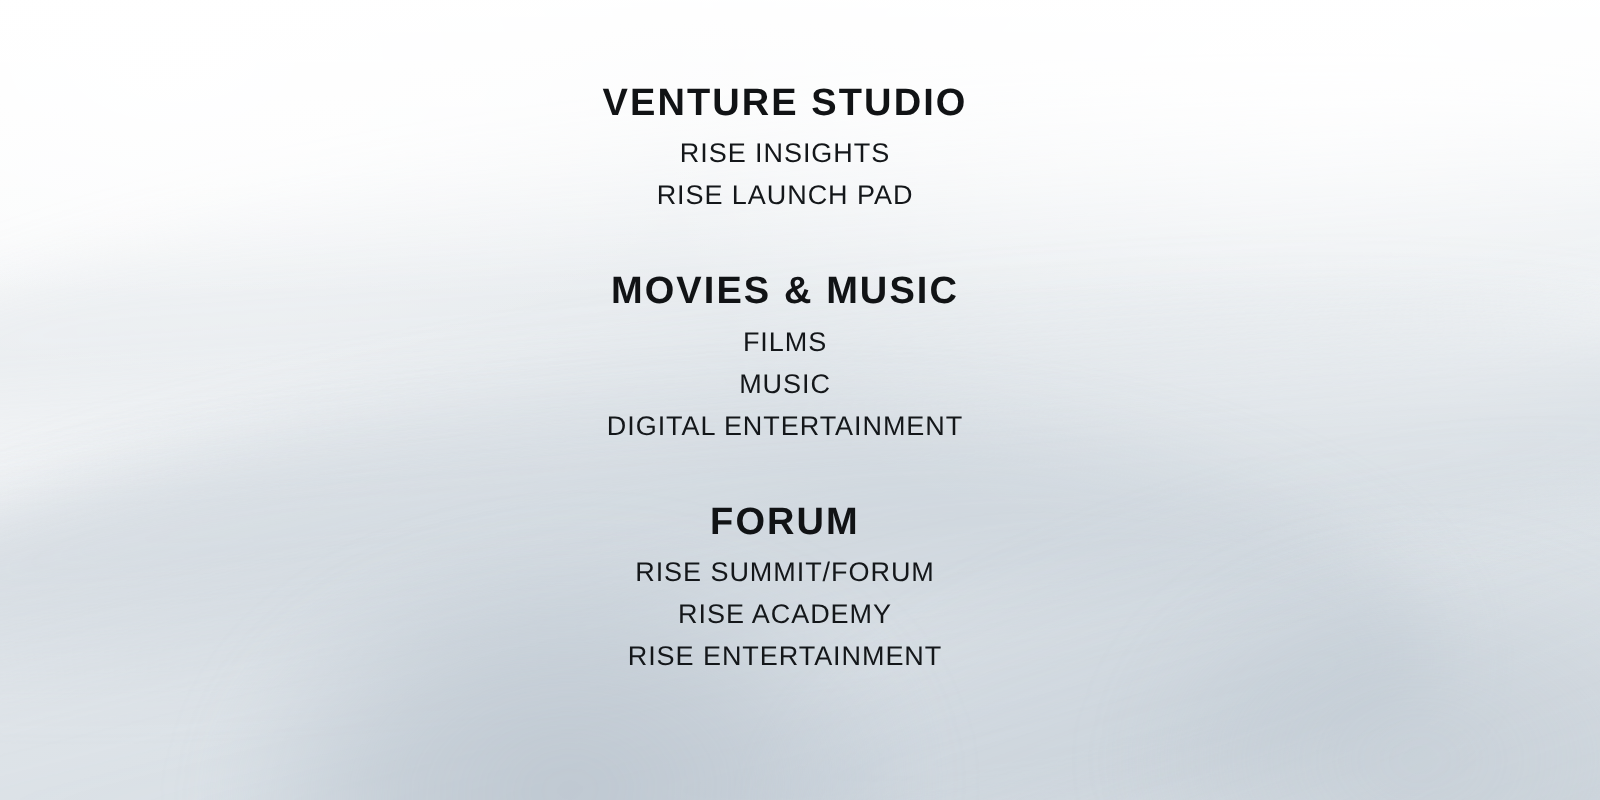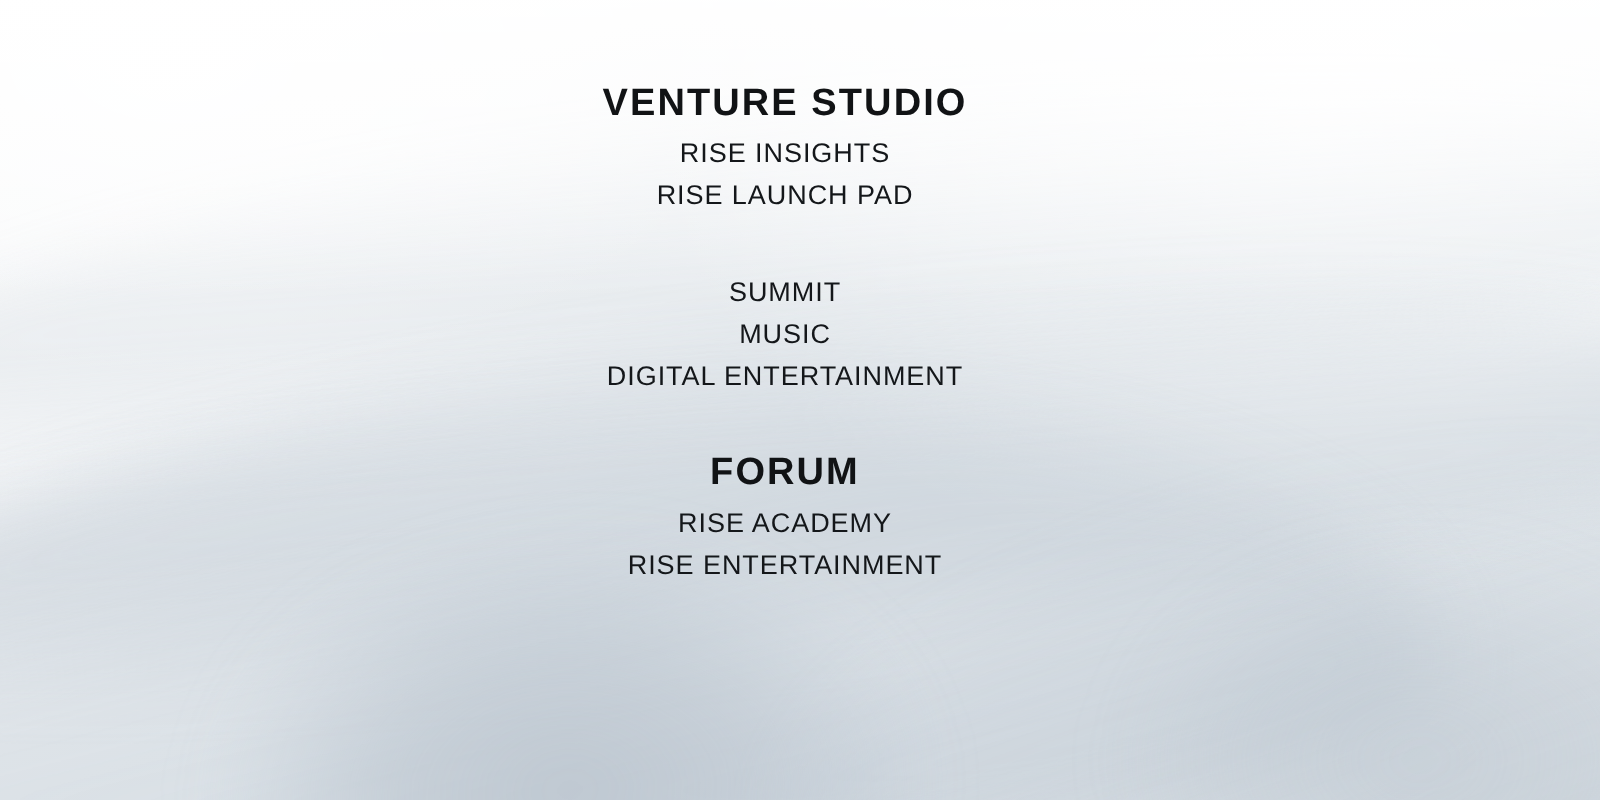--- a/index.html
+++ b/index.html
@@ -237,25 +237,27 @@
 
   <nav id="menu">
 
     <section class="menu-group">
       <h2 class="group-heading">VENTURE STUDIO</h2>
       <a class="group-item">RISE INSIGHTS</a>
       <a class="group-item">RISE LAUNCH PAD</a>
     </section>
 
     <section class="menu-group">
-      <a class="group-item">SUMMIT</a>
+      <h2 class="group-heading">MOVIES &amp; MUSIC</h2>
+      <a class="group-item">FILMS</a>
       <a class="group-item">MUSIC</a>
       <a class="group-item">DIGITAL ENTERTAINMENT</a>
     </section>
 
     <section class="menu-group">
       <h2 class="group-heading">FORUM</h2>
+      <a class="group-item">RISE SUMMIT/FORUM</a>
       <a class="group-item">RISE ACADEMY</a>
       <a class="group-item">RISE ENTERTAINMENT</a>
     </section>
 
   </nav>
 </div>
 
 </body></html>

